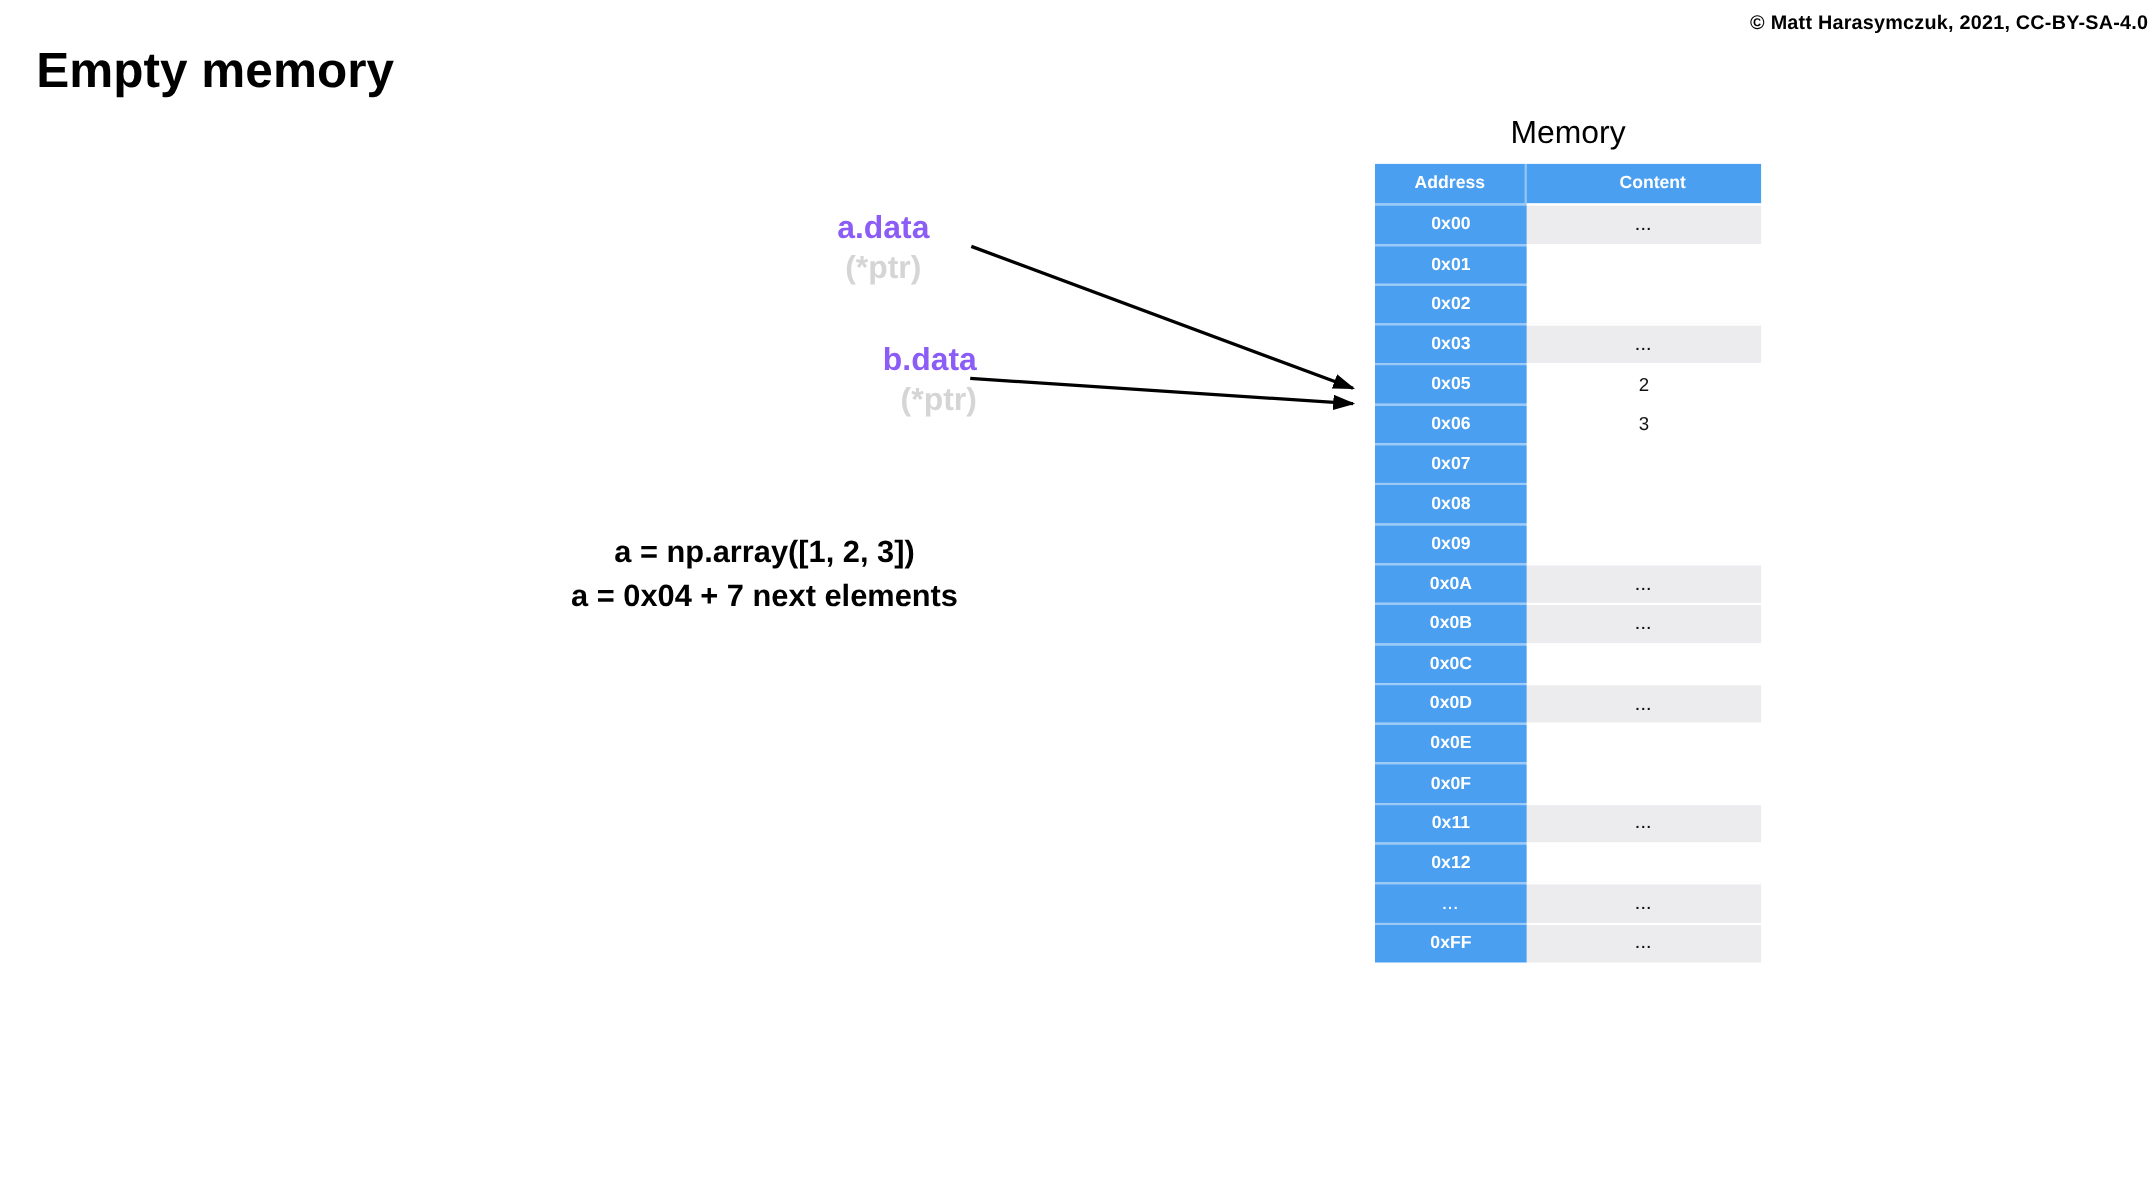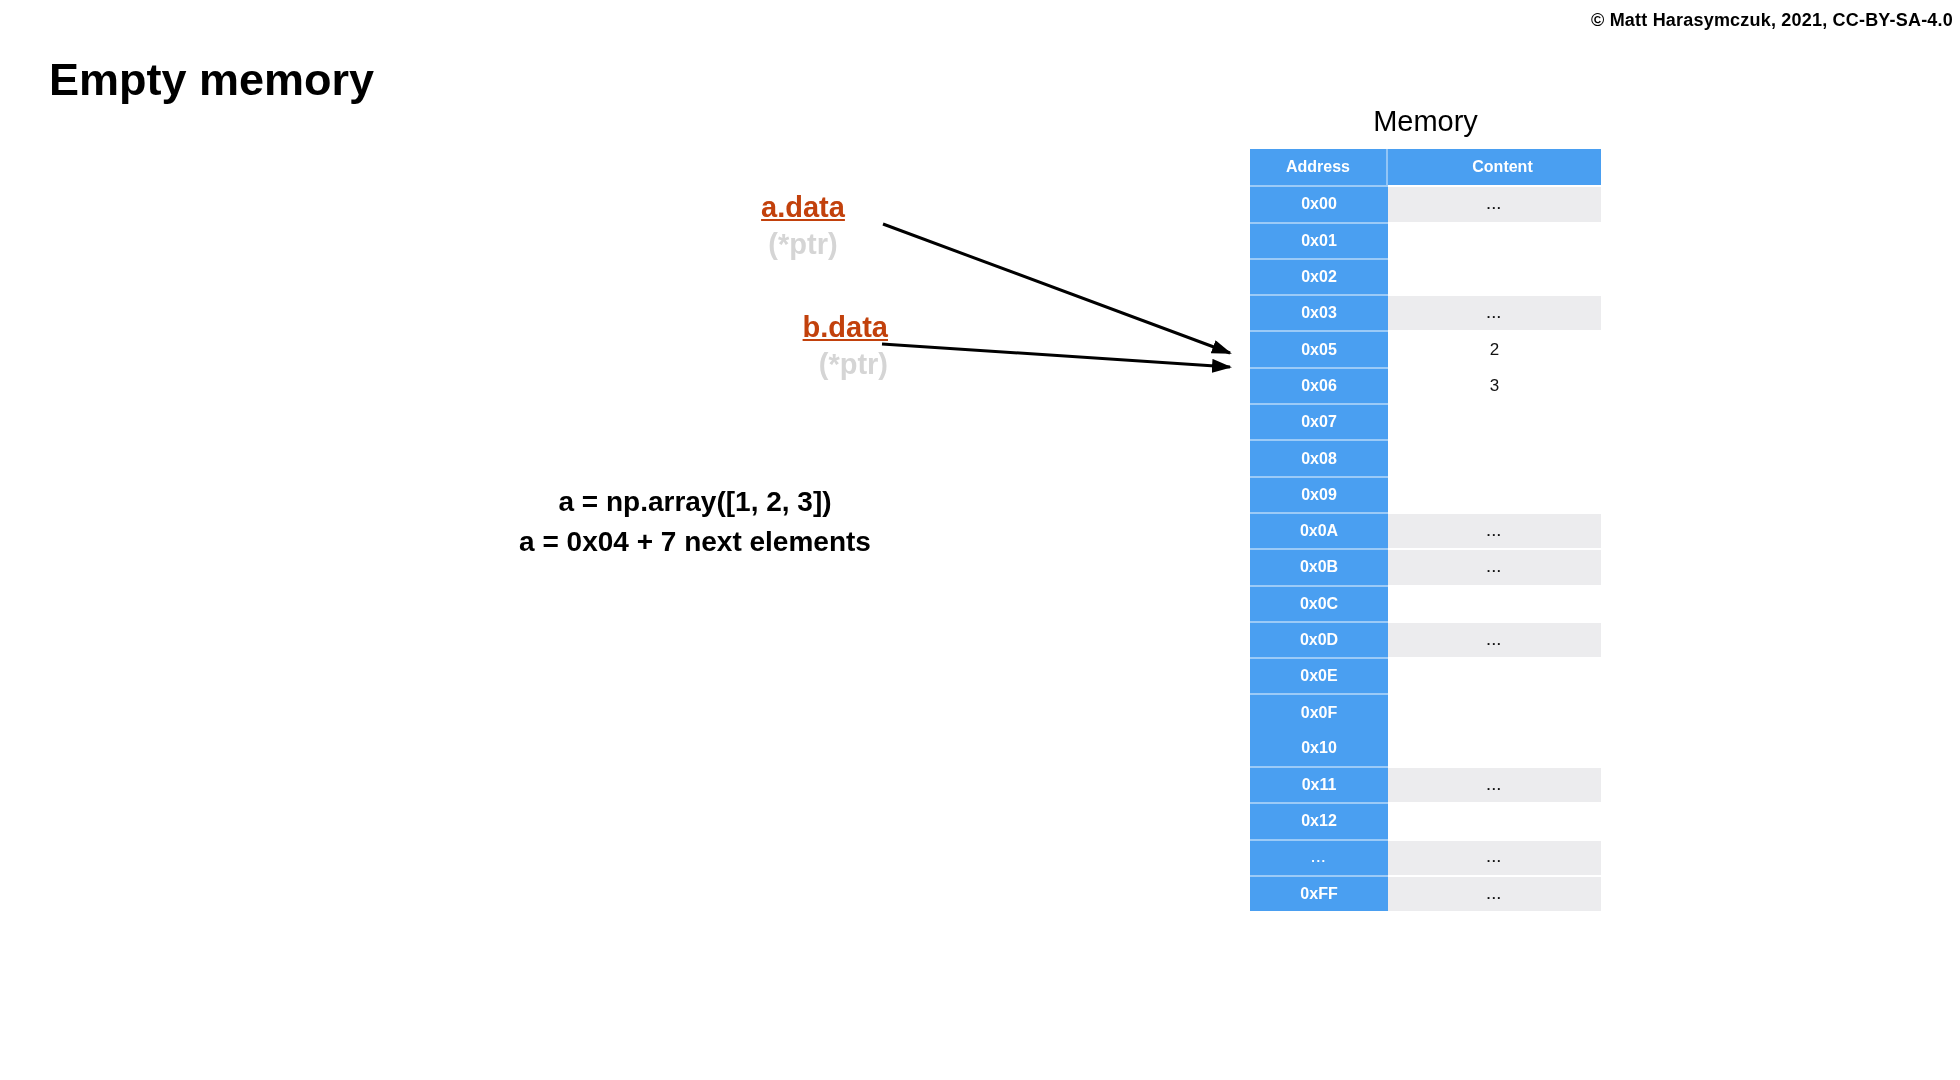--- a/index.html
+++ b/index.html
@@ -21,36 +21,36 @@
     right: 7px;
     font-size: 18px;
     font-weight: 700;
     color: #000000;
     letter-spacing: 0.2px;
   }
   .title {
     position: absolute;
     left: 33px;
     top: 38px;
-    margin: 16px;
+    margin: 0;
     font-size: 45px;
     font-weight: 700;
     color: #000000;
   }
   .pointer {
     position: absolute;
     width: 170px;
     text-align: center;
     line-height: 37px;
     font-size: 29px;
     font-weight: 700;
   }
   .pointer-a { left: 718px; top: 189px; }
   .pointer-b { left: 718px; top: 309px; text-align: right; }
-  .pname { color: #c2410c; text-decoration: underline; }
+  .pname { color: #8b5cf6; }
   .psub  { color: var(--ptr-gray); }
   .arrows {
     position: absolute;
     left: 860px;
     top: 200px;
   }
   .annotation {
     position: absolute;
     left: 345px;
     top: 482px;
@@ -217,24 +217,20 @@
         </div>
         <div class="mrow">
           <div class="addr-cell">0x0E</div>
           <div class="content-cell"></div>
         </div>
         <div class="mrow">
           <div class="addr-cell">0x0F</div>
           <div class="content-cell"></div>
         </div>
         <div class="mrow">
-          <div class="addr-cell no-divider">0x10</div>
-          <div class="content-cell"></div>
-        </div>
-        <div class="mrow">
           <div class="addr-cell">0x11</div>
           <div class="content-cell shaded dots">...</div>
         </div>
         <div class="mrow">
           <div class="addr-cell">0x12</div>
           <div class="content-cell"></div>
         </div>
         <div class="mrow">
           <div class="addr-cell dots">...</div>
           <div class="content-cell shaded dots">...</div>

